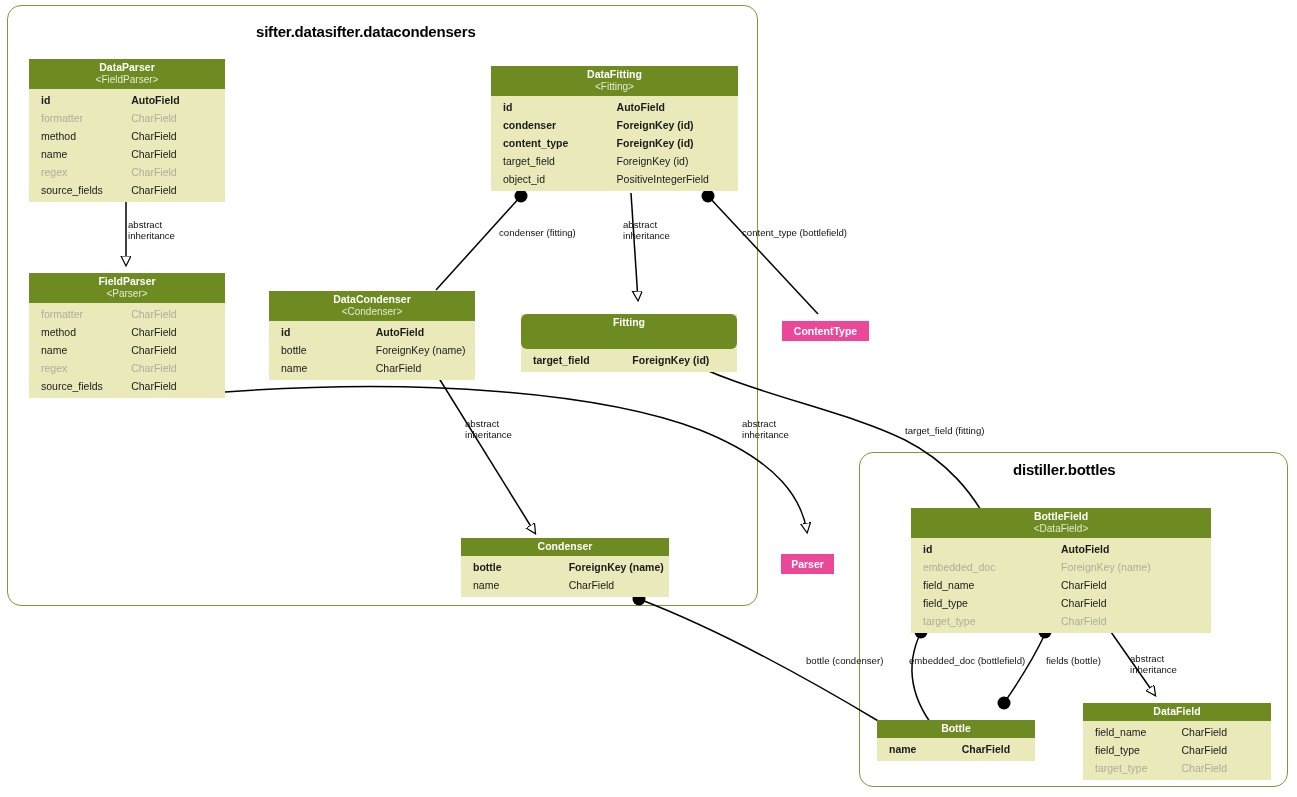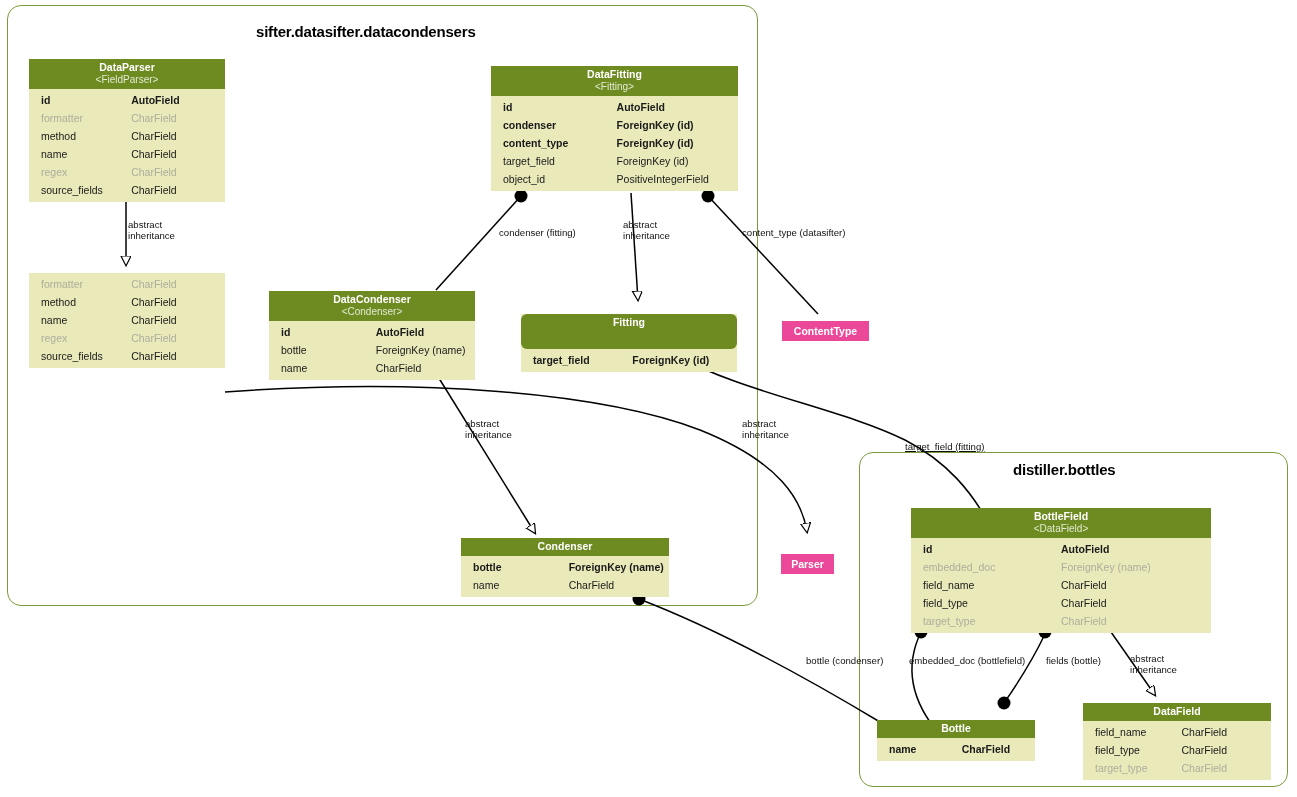--- a/index.html
+++ b/index.html
@@ -152,26 +152,26 @@
 
       <path d="M1104,622 L1155,695" marker-end="url(#hollowArrow)"></path>
     </g>
   </svg>
 
   <div class="edge-label" style="left:128px; top:220px;">abstract
 inheritance</div>
   <div class="edge-label" style="left:499px; top:228px;">condenser (fitting)</div>
   <div class="edge-label" style="left:623px; top:220px;">abstract
 inheritance</div>
-  <div class="edge-label" style="left:742px; top:228px;">content_type (datasifter)</div>
+  <div class="edge-label" style="left:742px; top:228px;">content_type (bottlefield)</div>
   <div class="edge-label" style="left:465px; top:419px;">abstract
 inheritance</div>
   <div class="edge-label" style="left:742px; top:419px;">abstract
 inheritance</div>
-  <div class="edge-label" style="left:905px; top:442px;text-decoration:underline;">target_field (fitting)</div>
+  <div class="edge-label" style="left:905px; top:426px;">target_field (fitting)</div>
   <div class="edge-label" style="left:806px; top:656px;">bottle (condenser)</div>
   <div class="edge-label" style="left:909px; top:656px;">embedded_doc (bottlefield)</div>
   <div class="edge-label" style="left:1046px; top:656px;">fields (bottle)</div>
   <div class="edge-label" style="left:1130px; top:654px;">abstract
 inheritance</div>
 
   <div class="tbl" style="left:29px; top:59px; width:196px;">
     <div class="tbl-head">
       <span class="tbl-name">DataParser</span>
       <span class="tbl-base">&lt;FieldParser&gt;</span>
@@ -227,20 +227,24 @@
         <span class="ftype">ForeignKey (id)</span>
       </div>
       <div class="row">
         <span class="fname">object_id</span>
         <span class="ftype">PositiveIntegerField</span>
       </div>
     </div>
   </div>
 
   <div class="tbl" style="left:29px; top:273px; width:196px;">
+    <div class="tbl-head">
+      <span class="tbl-name">FieldParser</span>
+      <span class="tbl-base">&lt;Parser&gt;</span>
+    </div>
     <div class="tbl-body">
       <div class="row muted">
         <span class="fname">formatter</span>
         <span class="ftype">CharField</span>
       </div>
       <div class="row">
         <span class="fname">method</span>
         <span class="ftype">CharField</span>
       </div>
       <div class="row">

